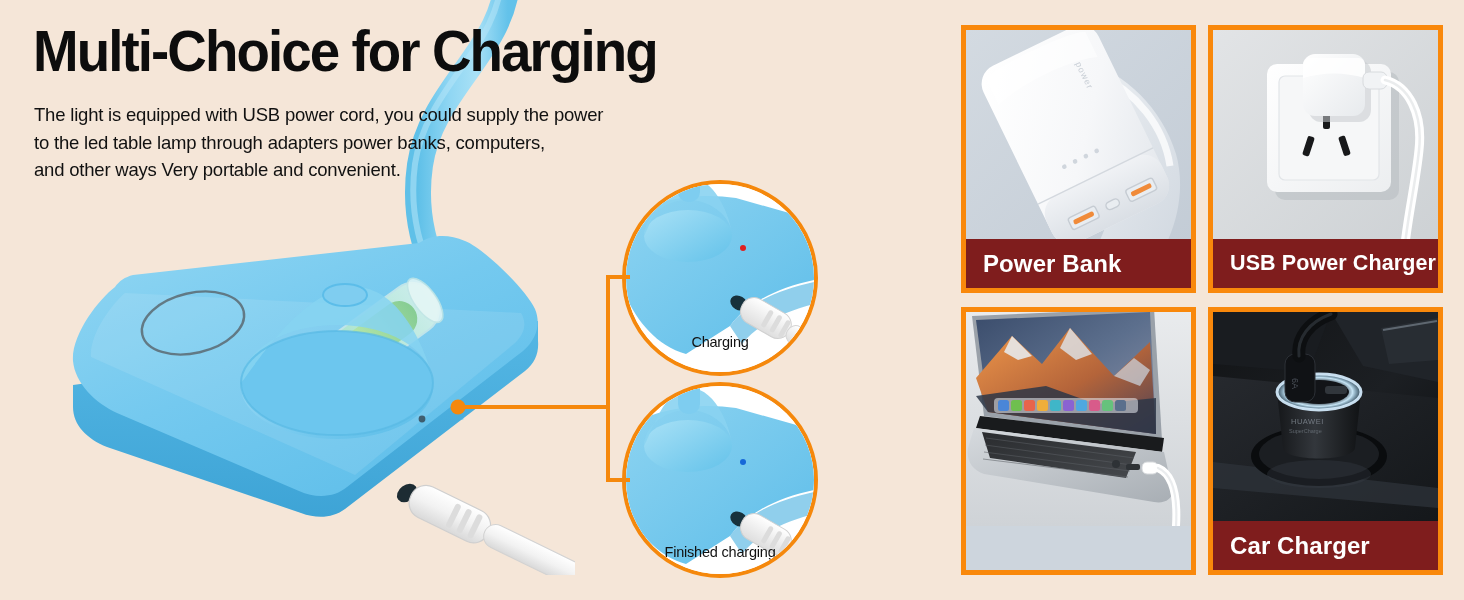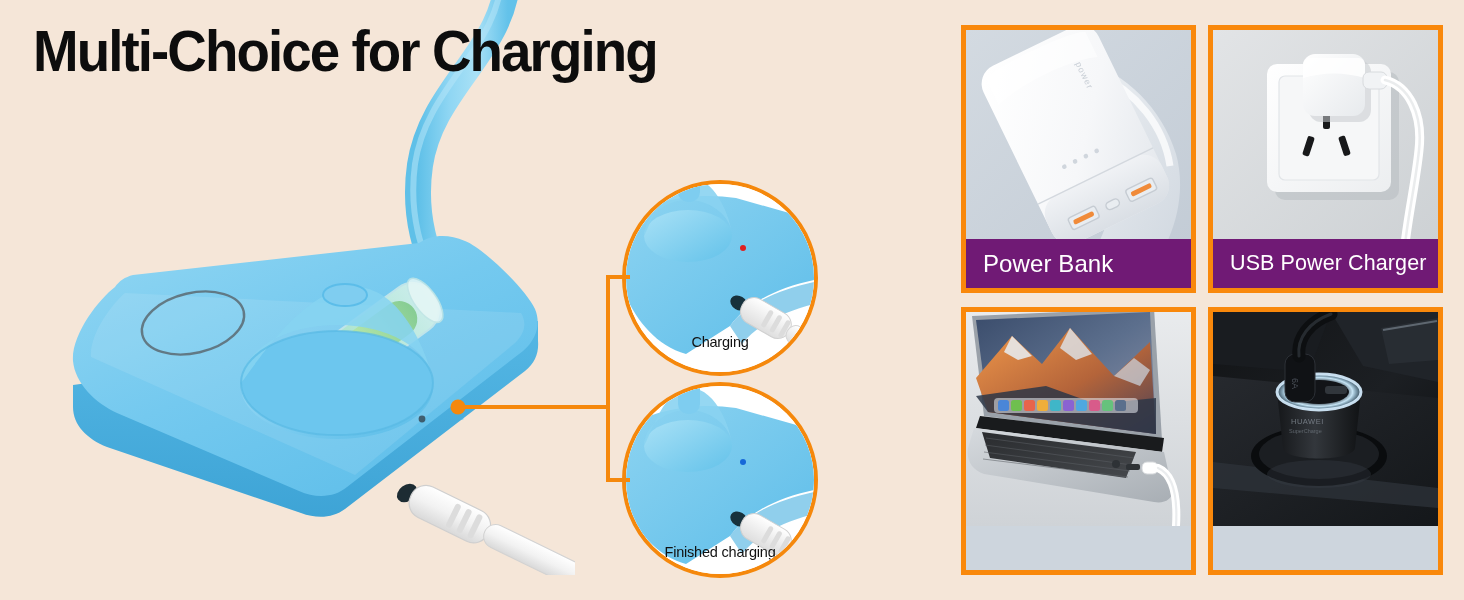--- a/index.html
+++ b/index.html
@@ -55,23 +55,23 @@
   #callout-finished .callout-label{bottom:14px;}
 
   
   .grid{position:absolute;left:961px;top:25px;width:475px;height:550px;
         display:grid;grid-template-columns:235px 235px;grid-template-rows:268px 268px;
         gap:14px 12px;z-index:20;}
   .card{border:5px solid #f9880b;background:#fff;display:flex;flex-direction:column;overflow:hidden;}
   .card-photo{flex:1 1 auto;position:relative;overflow:hidden;background:#cdd5dd;}
   .card-photo svg{position:absolute;left:0;top:0;}
   .card-caption{
-    height:49px;flex:0 0 49px;background:#701a75;color:#fff;
+    height:49px;flex:0 0 49px;background:#7f1d1d;color:#fff;
     display:flex;align-items:center;padding-left:17px;
-    font-size:24px;letter-spacing:.1px;font-weight:400;
+    font-size:24px;letter-spacing:.1px;font-weight:700;
   }
   .cap-sm{font-size:21.5px;}
 </style>
 </head>
 <body>
 
 <div class="stage">
 
   <div class="lamp-scene">
 
@@ -220,20 +220,25 @@
         <rect x="142" y="126" width="5" height="19" rx="2.5" fill="#dcdcdc"></rect>
         <rect x="152" y="126" width="5" height="19" rx="2.5" fill="#dcdcdc"></rect>
         <rect x="162" y="126" width="5" height="19" rx="2.5" fill="#dcdcdc"></rect>
         <rect x="168" y="126" width="60" height="19" rx="9" fill="url(#cCab)" stroke="#d5d5d5" stroke-width="1"></rect>
       </g>
     </svg>
     <div class="callout-label">Finished charging</div>
   </div>
 
   <div class="headline">Multi-Choice for Charging</div>
+  <div class="subcopy">
+    <div>The light is equipped with USB power cord, you could supply the power</div>
+    <div>to the led table lamp through adapters power banks, computers,</div>
+    <div>and other ways Very portable and convenient.</div>
+  </div>
 
   <div class="grid">
 
     <div class="card">
       <div class="card-photo">
         <svg width="225" height="214" viewBox="0 0 225 214">
           <defs>
             <linearGradient id="pbBg" x1="0" y1="0" x2="1" y2="1">
               <stop offset="0" stop-color="#d3dae1"></stop>
                 <stop offset="1" stop-color="#c3ccd6"></stop>
@@ -453,16 +458,17 @@
           <g>
             <rect x="72" y="42" width="30" height="48" rx="10" fill="#101215" stroke="#2c3036" stroke-width="1"></rect>
             <path d="M86 44 C84 26, 96 10, 118 2" fill="none" stroke="#0d0f11" stroke-width="13" stroke-linecap="round"></path>
             <path d="M86 44 C84 26, 96 10, 118 2" fill="none" stroke="#32373d" stroke-width="3" stroke-linecap="round" opacity=".7"></path>
             <text x="79" y="66" font-family="Liberation Sans, sans-serif" font-size="9" fill="#4a5058" transform="rotate(90 79 66)">6A</text>
           </g>
 
           <ellipse cx="106" cy="162" rx="52" ry="14" fill="#3a4047" opacity=".35"></ellipse>
         </svg>
       </div>
+      <div class="card-caption">Car Charger</div>
     </div>
 
   </div>
 </div>
 
 </body></html>

